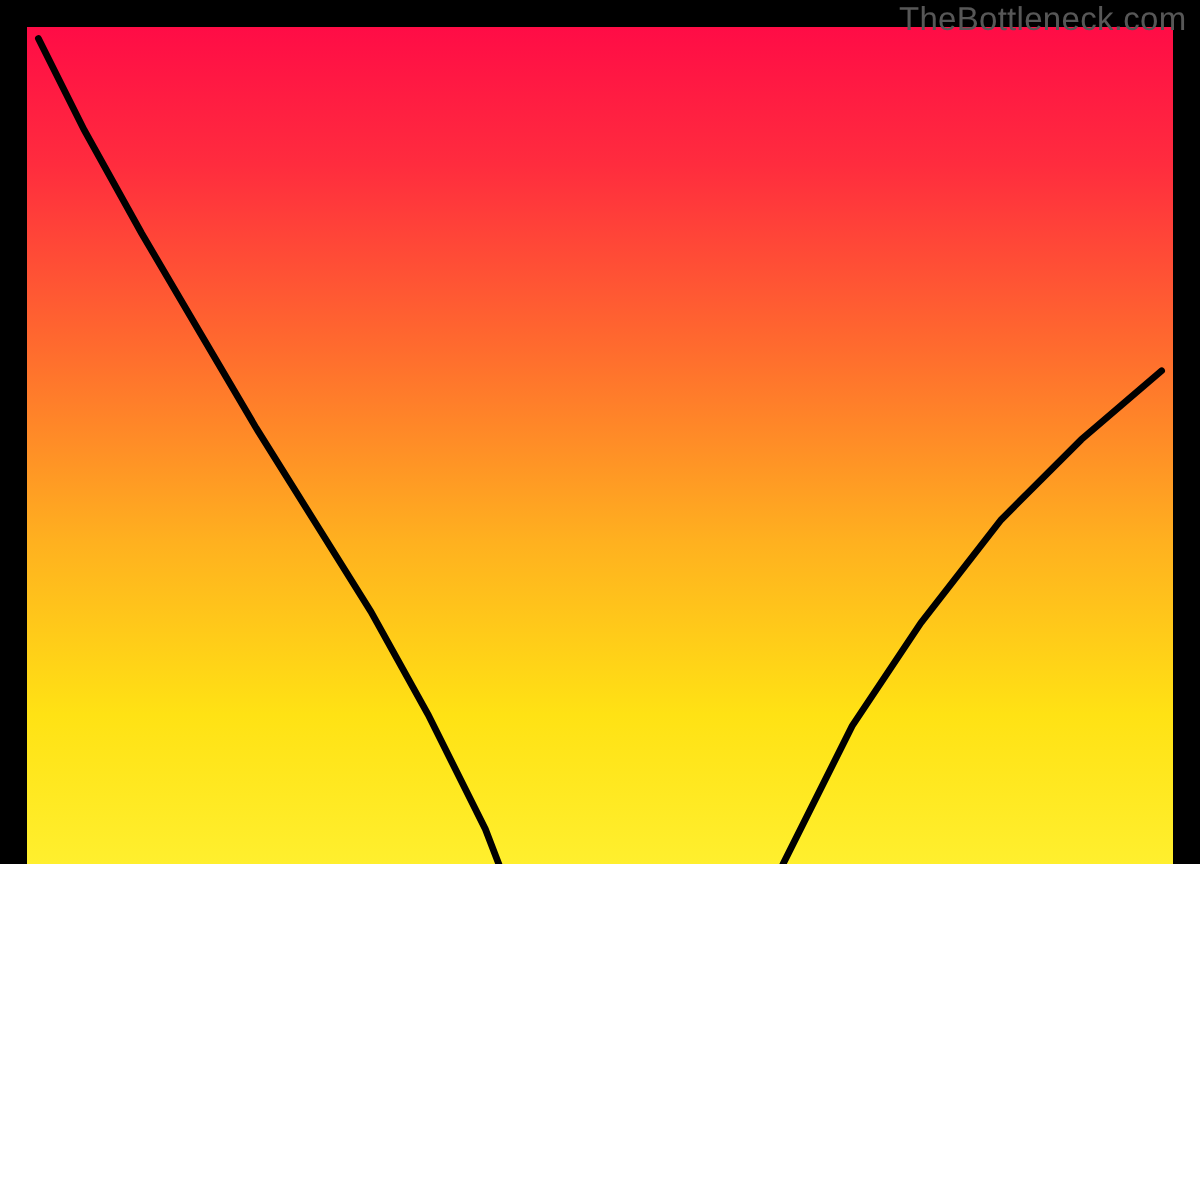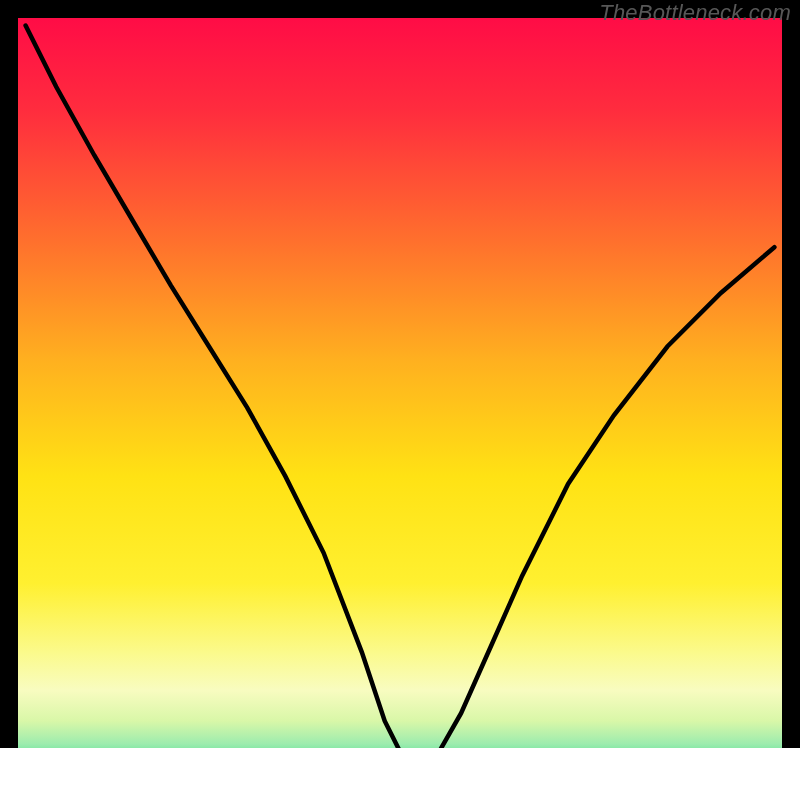--- a/index.html
+++ b/index.html
@@ -4,24 +4,23 @@
 <style>
   body {
     margin: 0;
     padding: 0;
     background: #fff;
     font-family: Arial, Helvetica, sans-serif;
   }
   .canvas {
     position: relative;
     width: 800px;
-    height: 748px;
+    height: 576px;
     background: #000;
     overflow: hidden;
-    font-style: italic;
   }
   .plot-area {
     position: absolute;
     left: 18px;
     top: 18px;
     width: 764px;
     height: 764px;
     
   }
   .watermark {

